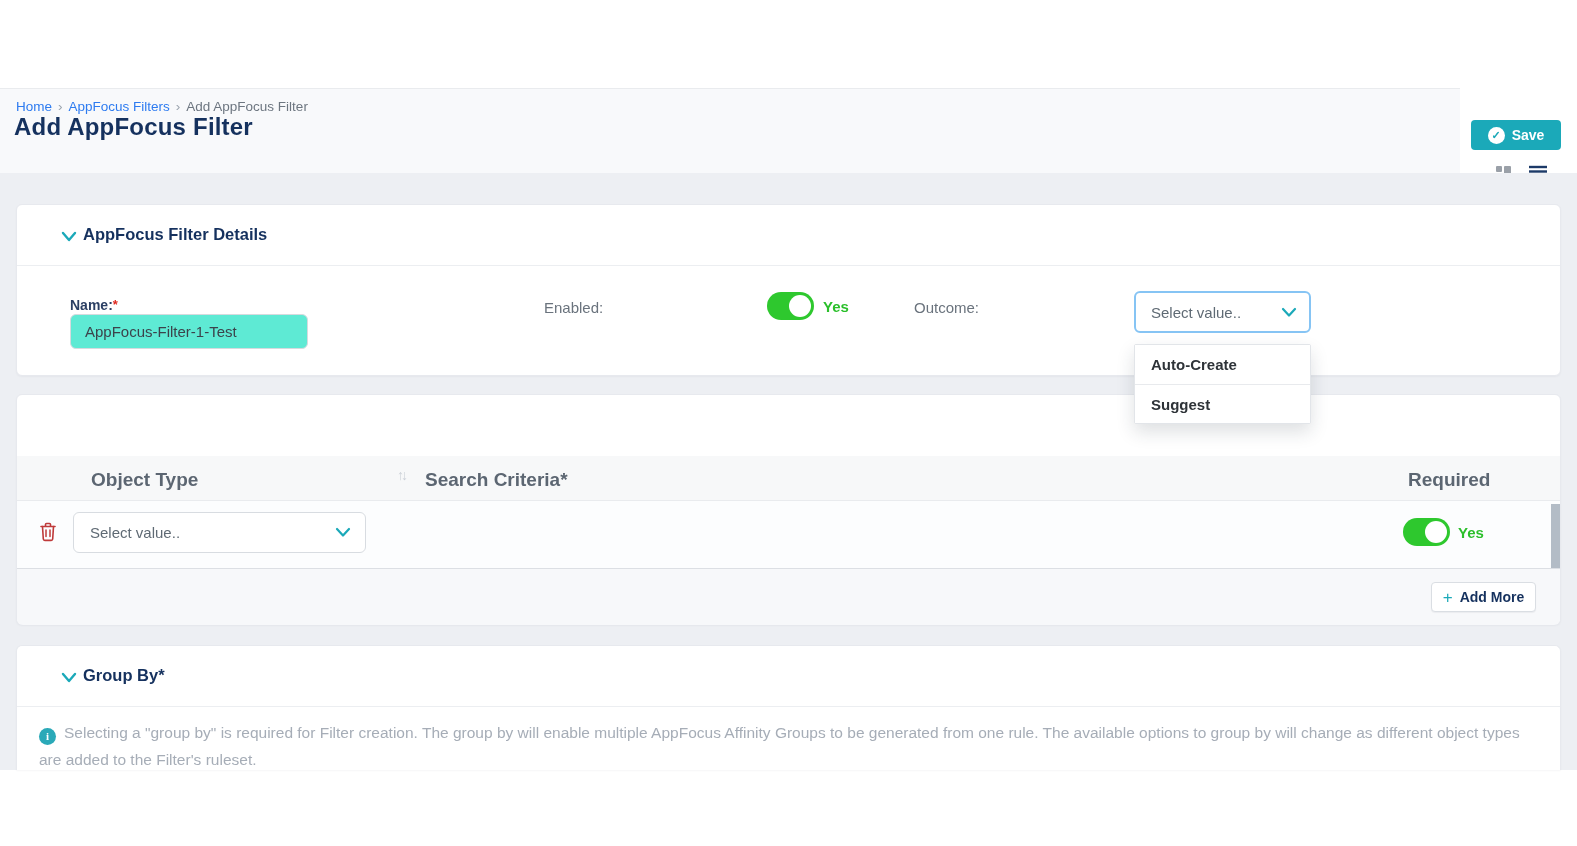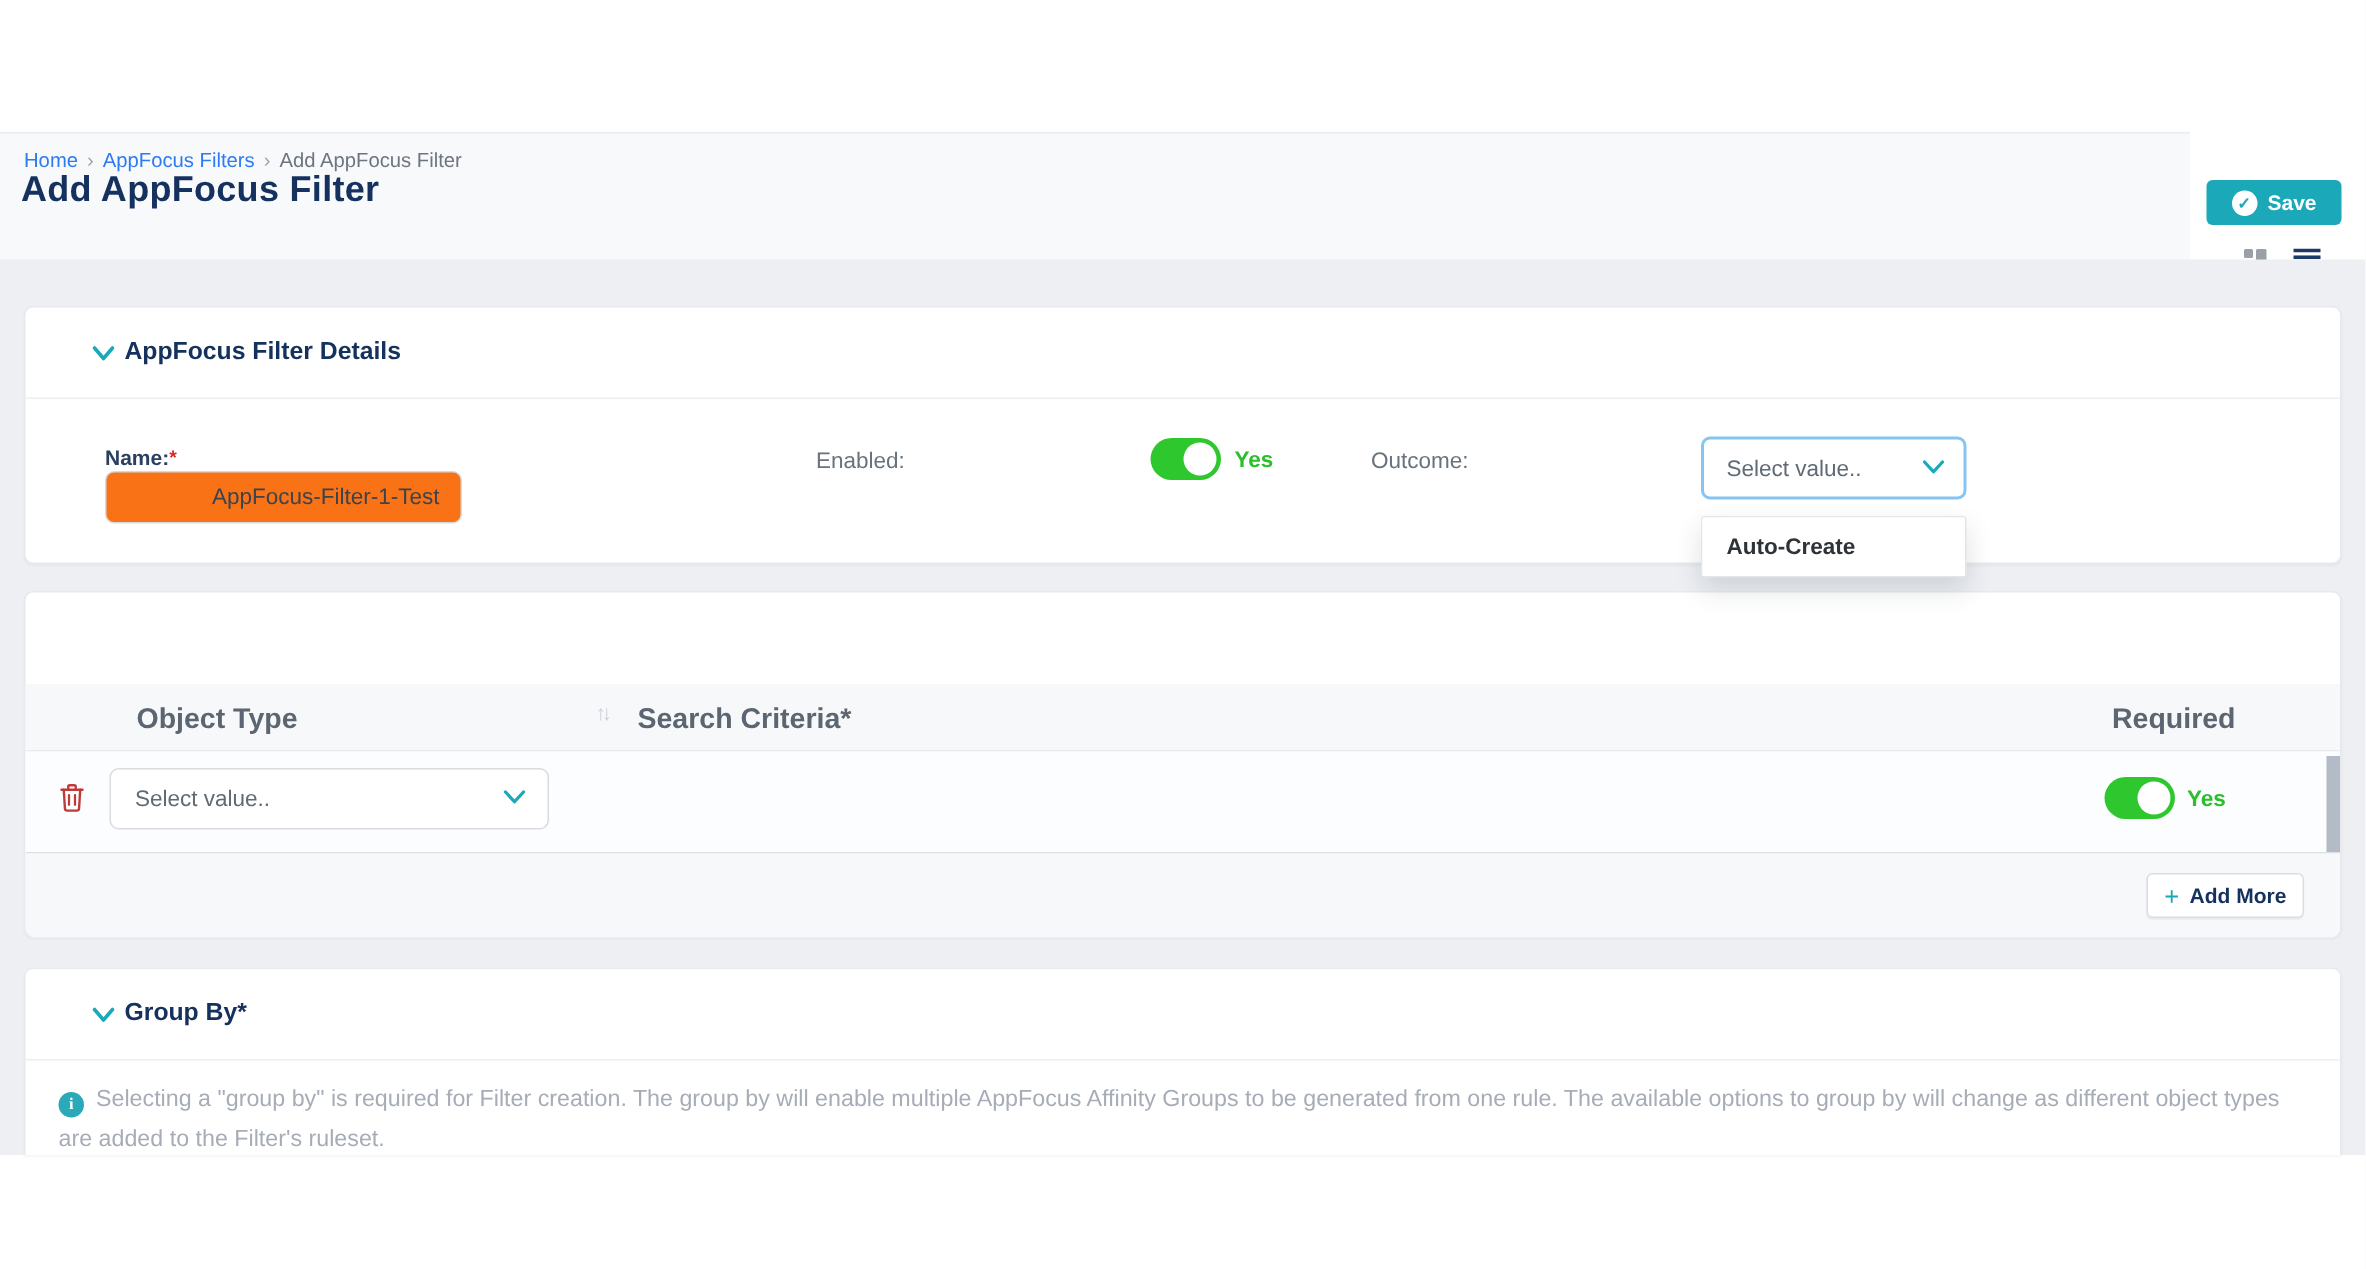--- a/index.html
+++ b/index.html
@@ -33,21 +33,21 @@
   .card-hd { position:relative; height:61px; border-bottom:1px solid #eceef1; }
   .sec-chevron { position:absolute; left:44px; top:24px; }
   .sec-title { position:absolute; left:66px; top:20px; font-size:16.5px; font-weight:700; color:#15315e; }
 
   
   .card-details { top:31px; height:172px; }
   .field-label { position:absolute; font-size:14px; font-weight:700; color:#2b3f63; }
   .req-star { color:#e0281e; font-size:13px; vertical-align:top; }
   .name-input { position:absolute; left:53px; top:109px; width:238px; height:35px;
     border:1px solid #d6dade; border-radius:6px; padding:0 14px; font-size:15px; color:#3c434b;
-    font-family:"Liberation Sans", sans-serif; outline:none; background:#f97316;text-align:right; }
+    font-family:"Liberation Sans", sans-serif; outline:none; background:#5eead4; }
   .inline-label { position:absolute; font-size:15px; color:#6a737d; }
   .toggle { position:absolute; width:47px; height:28px; border-radius:14px; background:#2ec82e; cursor:pointer; }
   .toggle .knob { position:absolute; right:3px; top:3px; width:22px; height:22px; border-radius:50%; background:#ffffff; }
   .toggle-yes { position:absolute; font-size:15px; font-weight:700; color:#2bbf2b; }
 
   .select-box { position:absolute; background:#fff; border:1px solid #d8dce1; border-radius:6px;
     display:flex; align-items:center; justify-content:space-between; padding:0 14px 0 16px;
     font-size:15px; color:#5f6a74; cursor:pointer; }
   .select-outcome { left:1117px; top:86px; width:177px; height:42px; border:2px solid #86c4f4; padding:0 12px 0 15px; }
 
@@ -152,20 +152,21 @@
         <span>Select value..</span>
         <span>
           <svg width="16" height="11" viewBox="0 0 16 11">
               <polyline points="2,2 8,8.5 14,2" fill="none" stroke="#1ba9b9" stroke-width="2.2" stroke-linecap="round" stroke-linejoin="round"></polyline>
             </svg>
         </span>
       </div>
 
       <div class="dropdown-panel">
         <div class="dropdown-option">Auto-Create</div>
+        <div class="dropdown-option">Suggest</div>
       </div>
     </section>
 
     <section class="card card-rules">
 
       <div class="thead">
         <span class="th" style="left:74px;">Object Type</span>
         <span class="sort-icon">↑↓</span>
         <span class="th" style="left:408px;text-align:right;">Search Criteria*</span>
         <span class="th" style="left:1391px;">Required</span>

